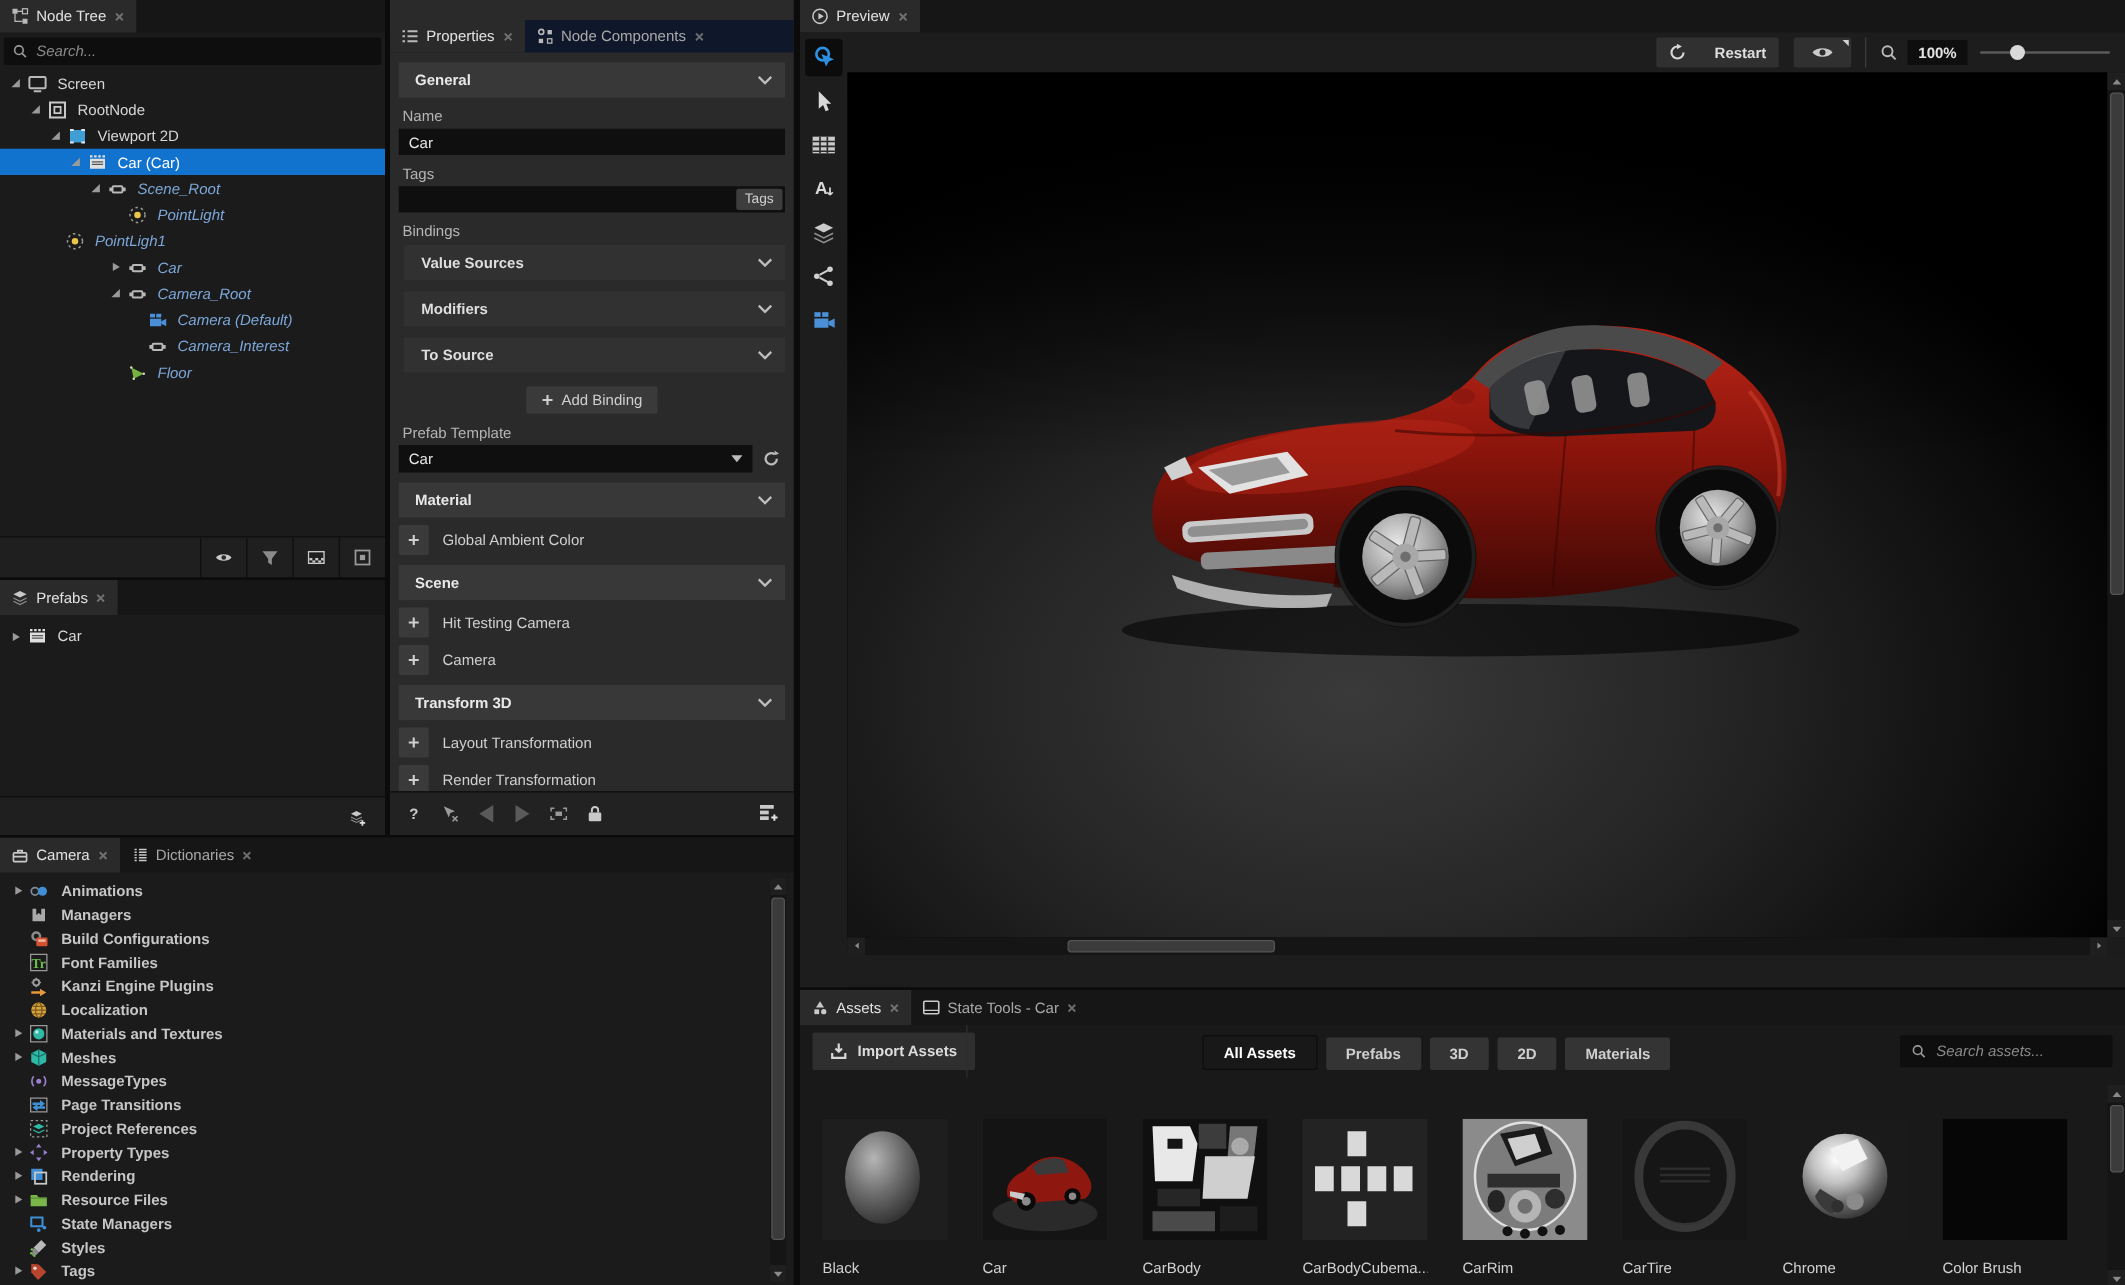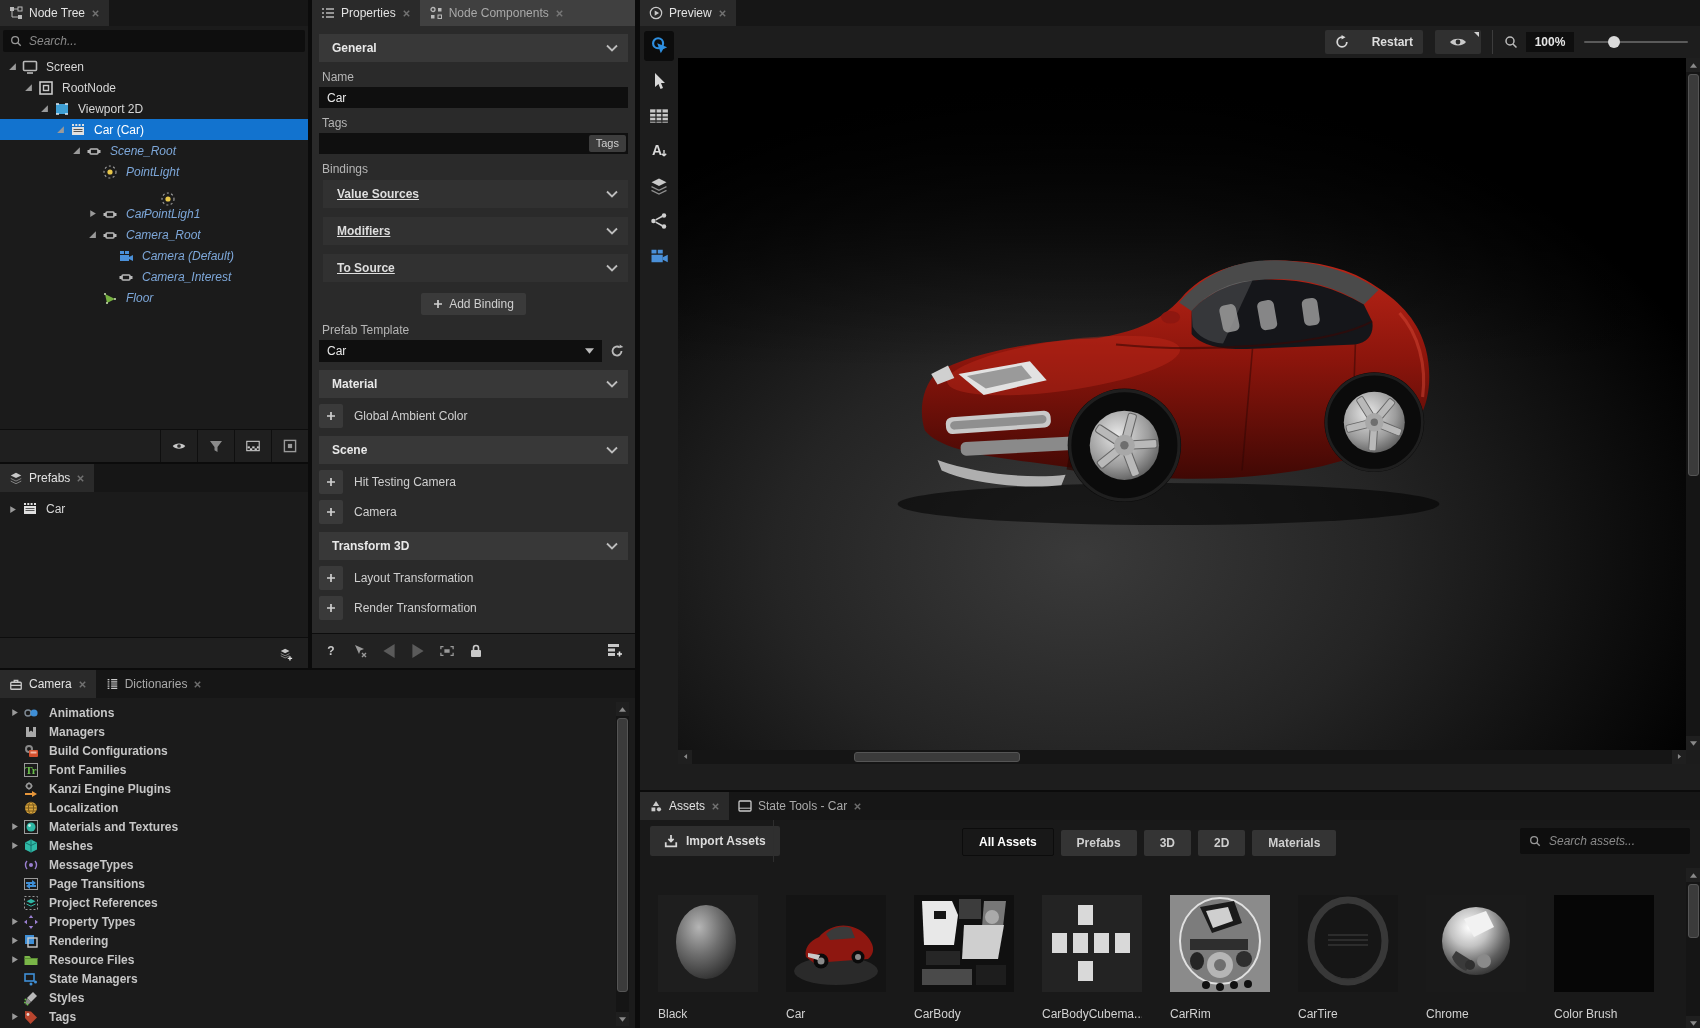--- a/index.html
+++ b/index.html
@@ -32,34 +32,34 @@
   .tree-row .icon{margin-right:8px;}
   .tree-row.instance{color:#7da7d9;font-style:italic;}
   .tree-row.selected{background:#1273cf;color:#fff;font-style:normal;}
   .panel-toolbar{position:absolute;left:0;right:0;bottom:0;height:32px;background:#1f1f1f;
                  border-top:1px solid #0d0d0d;display:flex;justify-content:flex-end;align-items:stretch;}
   .tool-cell{width:36px;display:flex;align-items:center;justify-content:center;border-left:1px solid #0f0f0f;}
   
   #prefabs-panel{left:0;top:462px;width:308px;height:206px;background:#1b1b1b;border-top:2px solid #0b0b0b;}
   
   #properties-panel{left:312px;top:0;width:323px;height:668px;background:#2a2a2a;}
-  #properties-panel .tabbar{background:#404040;}
+  #properties-panel .tabbar{background:#0f172a;margin-top:16px;}
   .props-content{padding:4px 7px 0 7px;}
   .sec-header{height:28px;background:#383838;display:flex;align-items:center;
               padding:0 10px 0 13px;margin-top:8px;}
   .sec-header.first{margin-top:4px;}
   .sec-title{font-weight:bold;color:#e8e8e8;}
   .chev{margin-left:auto;width:12px;height:8px;}
   .field-label{margin:8px 0 3px 3px;color:#b5b5b5;}
   .text-input{height:21px;background:#0f0f0f;display:flex;align-items:center;
               padding:0 4px 0 8px;position:relative;color:#e8e8e8;}
   .tags-btn{position:absolute;right:2px;top:2px;height:17px;line-height:17px;padding:0 7px;
             background:#3d3d3d;border-radius:2px;font-size:11px;color:#cfcfcf;}
   .collapse-bar{height:28px;background:#313131;display:flex;align-items:center;
-                padding:0 10px 0 14px;margin:9px 0 0 4px;font-weight:bold;color:#dedede;text-decoration:underline;}
+                padding:0 10px 0 14px;margin:9px 0 0 4px;font-weight:bold;color:#dedede;}
   .collapse-bar.first{margin-top:4px;}
   .center-row{display:flex;justify-content:center;margin-top:11px;}
   .add-binding{height:22px;background:#3a3a3a;border-radius:2px;display:inline-flex;
                align-items:center;gap:6px;padding:0 12px;color:#cfcfcf;}
   .prefab-row{display:flex;gap:4px;margin-top:2px;align-items:center;}
   .dropdown{flex:1;height:22px;background:#0f0f0f;display:flex;align-items:center;
             padding:0 8px;color:#e8e8e8;}
   .caret{margin-left:auto;width:9px;height:6px;}
   .icon-btn{width:22px;height:22px;display:flex;align-items:center;justify-content:center;}
   .plus-row{display:flex;align-items:center;gap:11px;margin-top:6px;color:#cfcfcf;}
@@ -234,21 +234,21 @@
         <div class="tree-row instance" style="padding-left: 86px;">
           <span class="expander"></span>
           <span class="icon">
             <svg viewBox="0 0 16 16">
               <circle cx="8" cy="8" r="6" fill="none" stroke="#9a9a9a" stroke-width="1.2" stroke-dasharray="2 2.4"></circle>
               <circle cx="8" cy="8" r="2.6" fill="#e7c64a"></circle>
             </svg>
           </span>
           <span>PointLight</span>
         </div>
-        <div class="tree-row instance" style="padding-left: 36px; flex-direction: column;">
+        <div class="tree-row instance" style="padding-left: 36px;">
           <span class="expander"></span>
           <span class="icon">
             <svg viewBox="0 0 16 16">
               <circle cx="8" cy="8" r="6" fill="none" stroke="#9a9a9a" stroke-width="1.2" stroke-dasharray="2 2.4"></circle>
               <circle cx="8" cy="8" r="2.6" fill="#e7c64a"></circle>
             </svg>
           </span>
           <span>PointLigh1</span>
         </div>
         <div class="tree-row instance" style="padding-left: 86px;">

